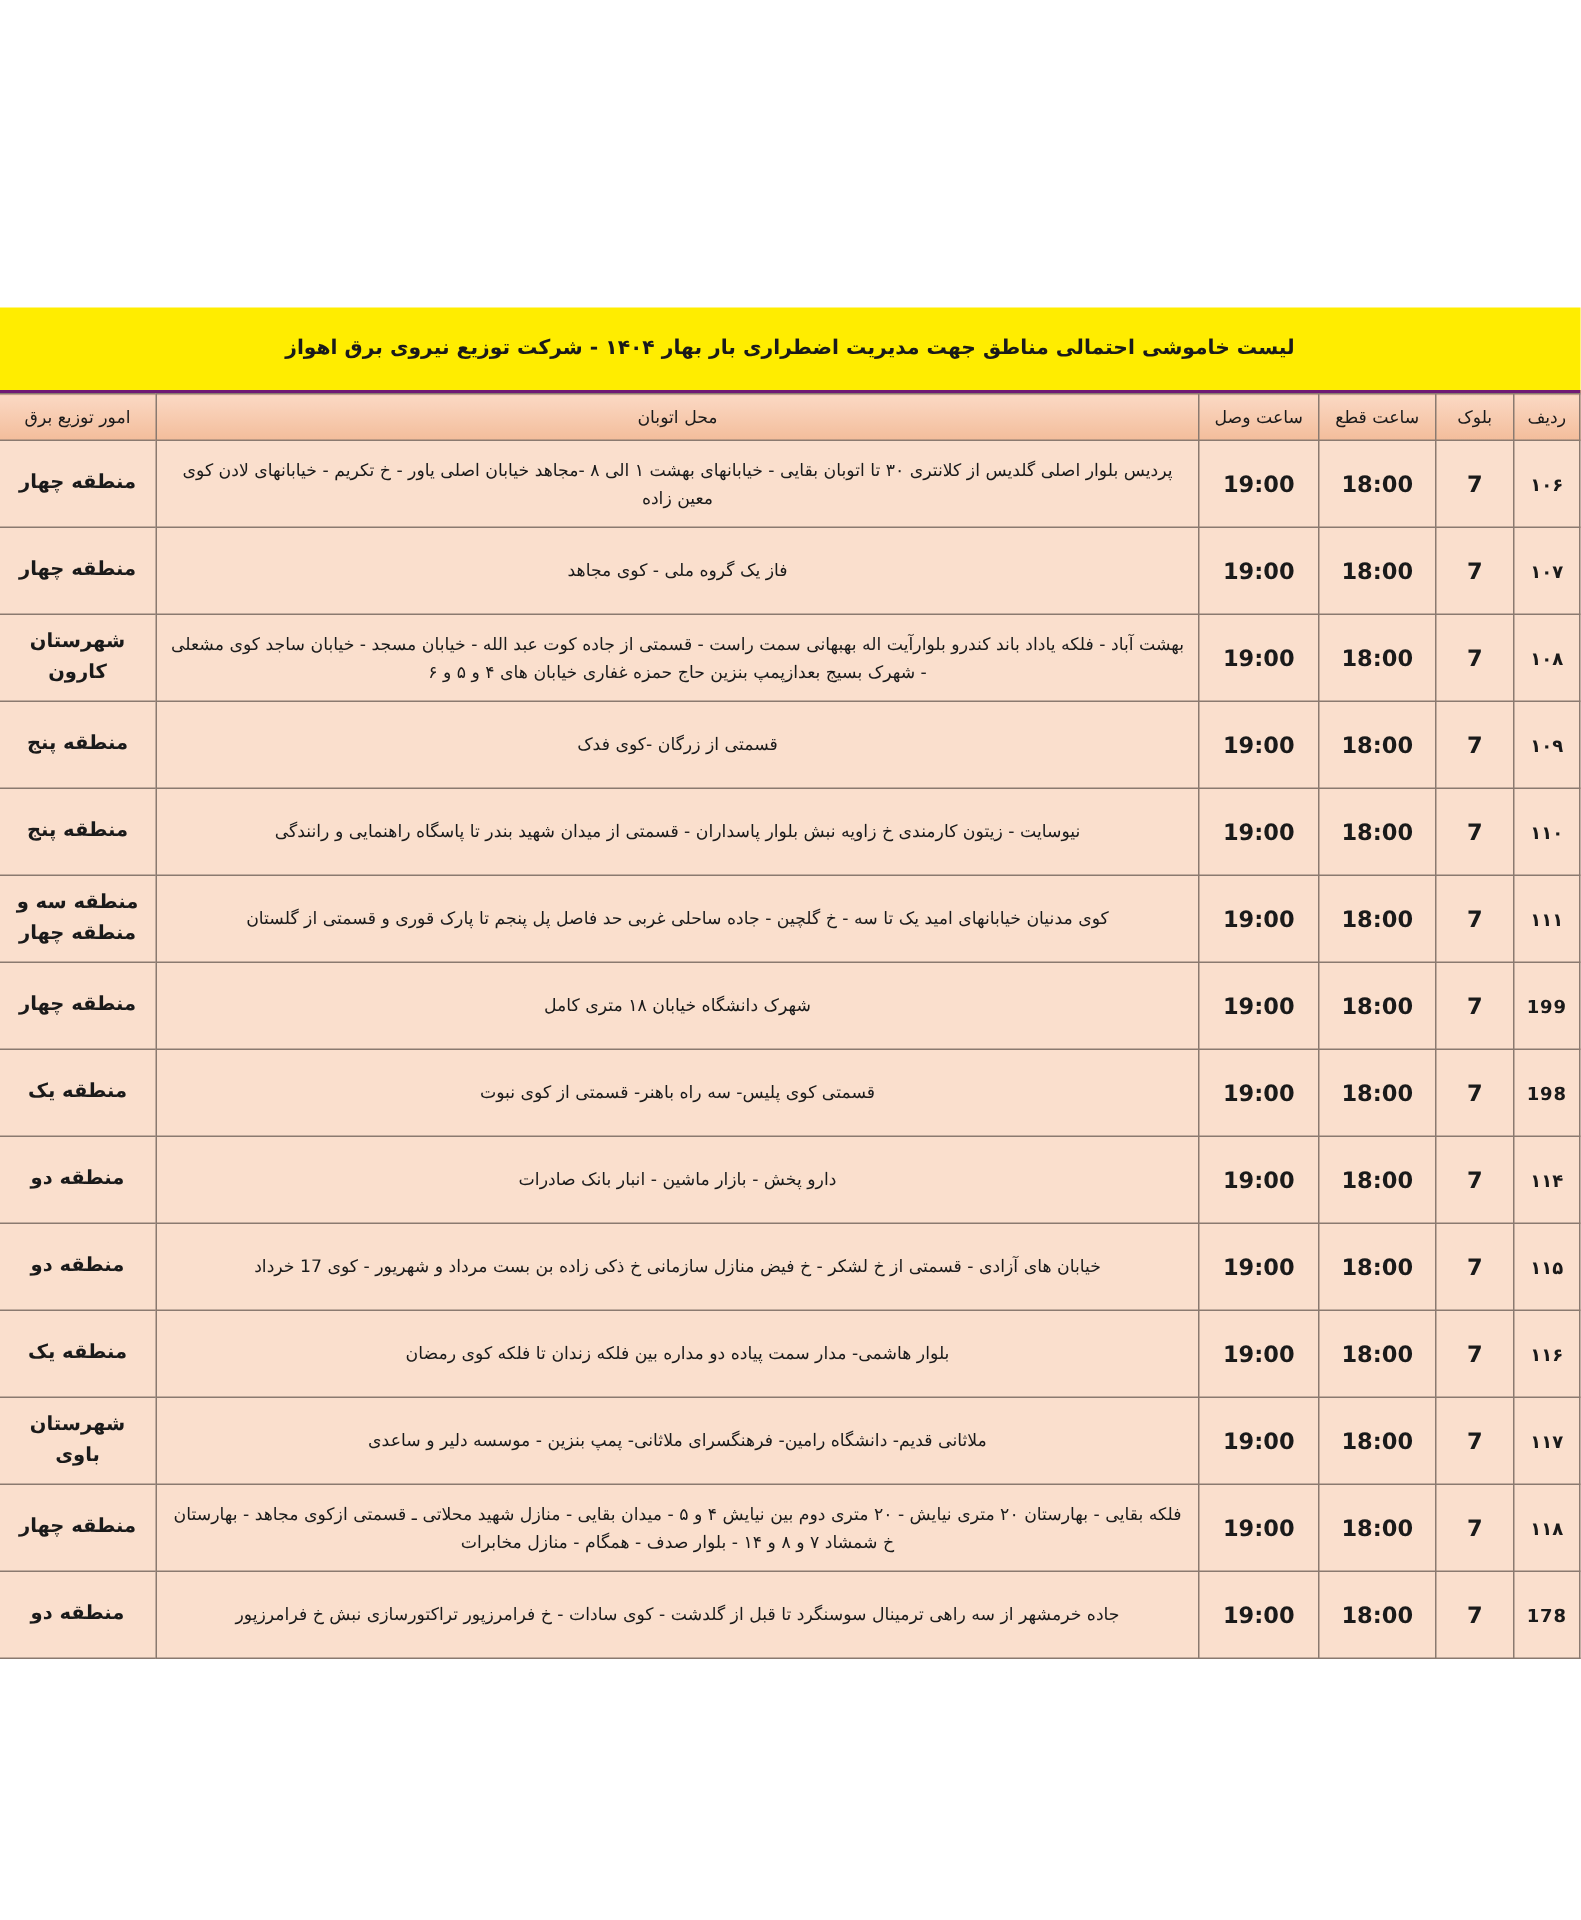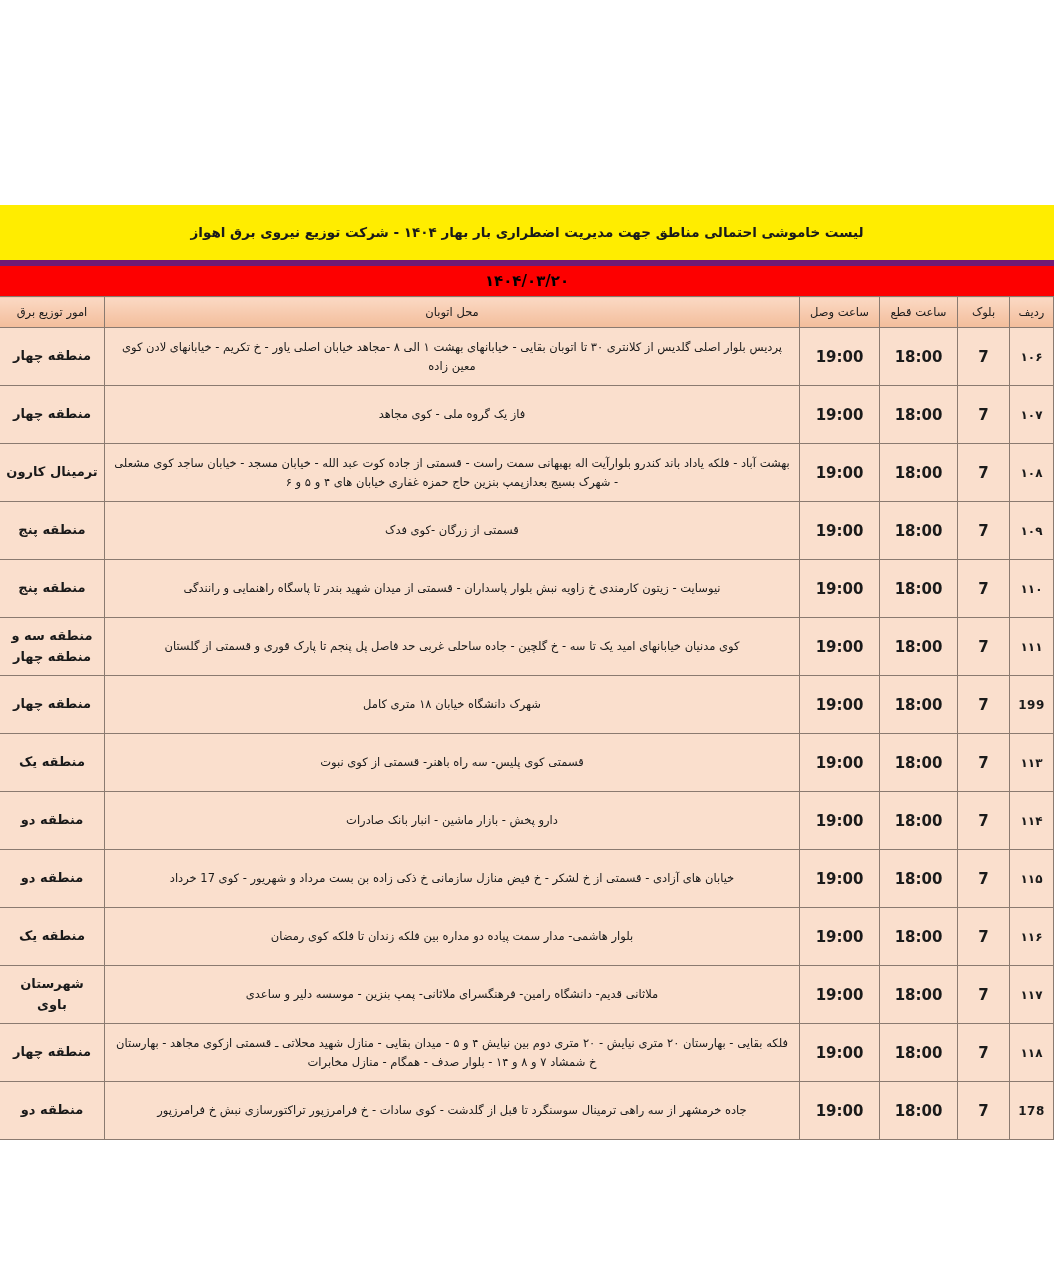--- a/index.html
+++ b/index.html
@@ -30,21 +30,21 @@
     width: 1054px;
   }
 
   
   .title-banner {
     background: #ffed00;
     height: 55px;
     display: flex;
     align-items: center;
     justify-content: center;
-    border-bottom: 6px solid #701a75;
+    border-bottom: 2px solid #701a75;
   }
   .title-banner .title-text {
     font-size: 13.5px;
     font-weight: bold;
     color: #1a1a1a;
     letter-spacing: 0;
     text-align: center;
     padding: 0 30px;
     line-height: 1.3;
   }
@@ -132,23 +132,20 @@
 </head>
 <body>
 
 <div class="page">
   <div class="doc">
 
     <div class="title-banner">
       <div class="title-text">لیست خاموشی احتمالی مناطق جهت مدیریت اضطراری بار بهار ۱۴۰۴ - شرکت توزیع نیروی برق اهواز</div>
     </div>
 
-    <div class="date-banner">
-      <div class="date-text">۱۴۰۴/۰۳/۲۰</div>
-    </div>
 
     <table class="sched">
       <colgroup>
         <col class="c-radif">
         <col class="c-block">
         <col class="c-off">
         <col class="c-on">
         <col class="c-desc">
         <col class="c-zone">
       </colgroup>
@@ -180,21 +177,21 @@
     <td class="desc">فاز یک گروه ملی - کوی مجاهد</td>
     <td class="zone">منطقه چهار</td>
   </tr>
 
   <tr>
     <td class="radif">۱۰۸</td>
     <td class="block">7</td>
     <td class="time">18:00</td>
     <td class="time">19:00</td>
     <td class="desc">بهشت آباد - فلکه یاداد باند کندرو بلوارآیت اله بهبهانی سمت راست - قسمتی از جاده کوت عبد الله - خیابان مسجد - خیابان ساجد کوی مشعلی - شهرک بسیج بعدازپمپ بنزین حاج حمزه غفاری خیابان های ۴ و ۵ و ۶</td>
-    <td class="zone">ترمینال کارون</td>
+    <td class="zone">شهرستان کارون</td>
   </tr>
 
   <tr>
     <td class="radif">۱۰۹</td>
     <td class="block">7</td>
     <td class="time">18:00</td>
     <td class="time">19:00</td>
     <td class="desc">قسمتی از زرگان -کوی فدک</td>
     <td class="zone">منطقه پنج</td>
   </tr>
@@ -220,21 +217,21 @@
   <tr>
     <td class="radif">199</td>
     <td class="block">7</td>
     <td class="time">18:00</td>
     <td class="time">19:00</td>
     <td class="desc">شهرک دانشگاه خیابان ۱۸ متری کامل</td>
     <td class="zone">منطقه چهار</td>
   </tr>
 
   <tr>
-    <td class="radif">۱۱۳</td>
+    <td class="radif">198</td>
     <td class="block">7</td>
     <td class="time">18:00</td>
     <td class="time">19:00</td>
     <td class="desc">قسمتی کوی پلیس- سه راه باهنر- قسمتی از کوی نبوت</td>
     <td class="zone">منطقه یک</td>
   </tr>
 
   <tr>
     <td class="radif">۱۱۴</td>
     <td class="block">7</td>

